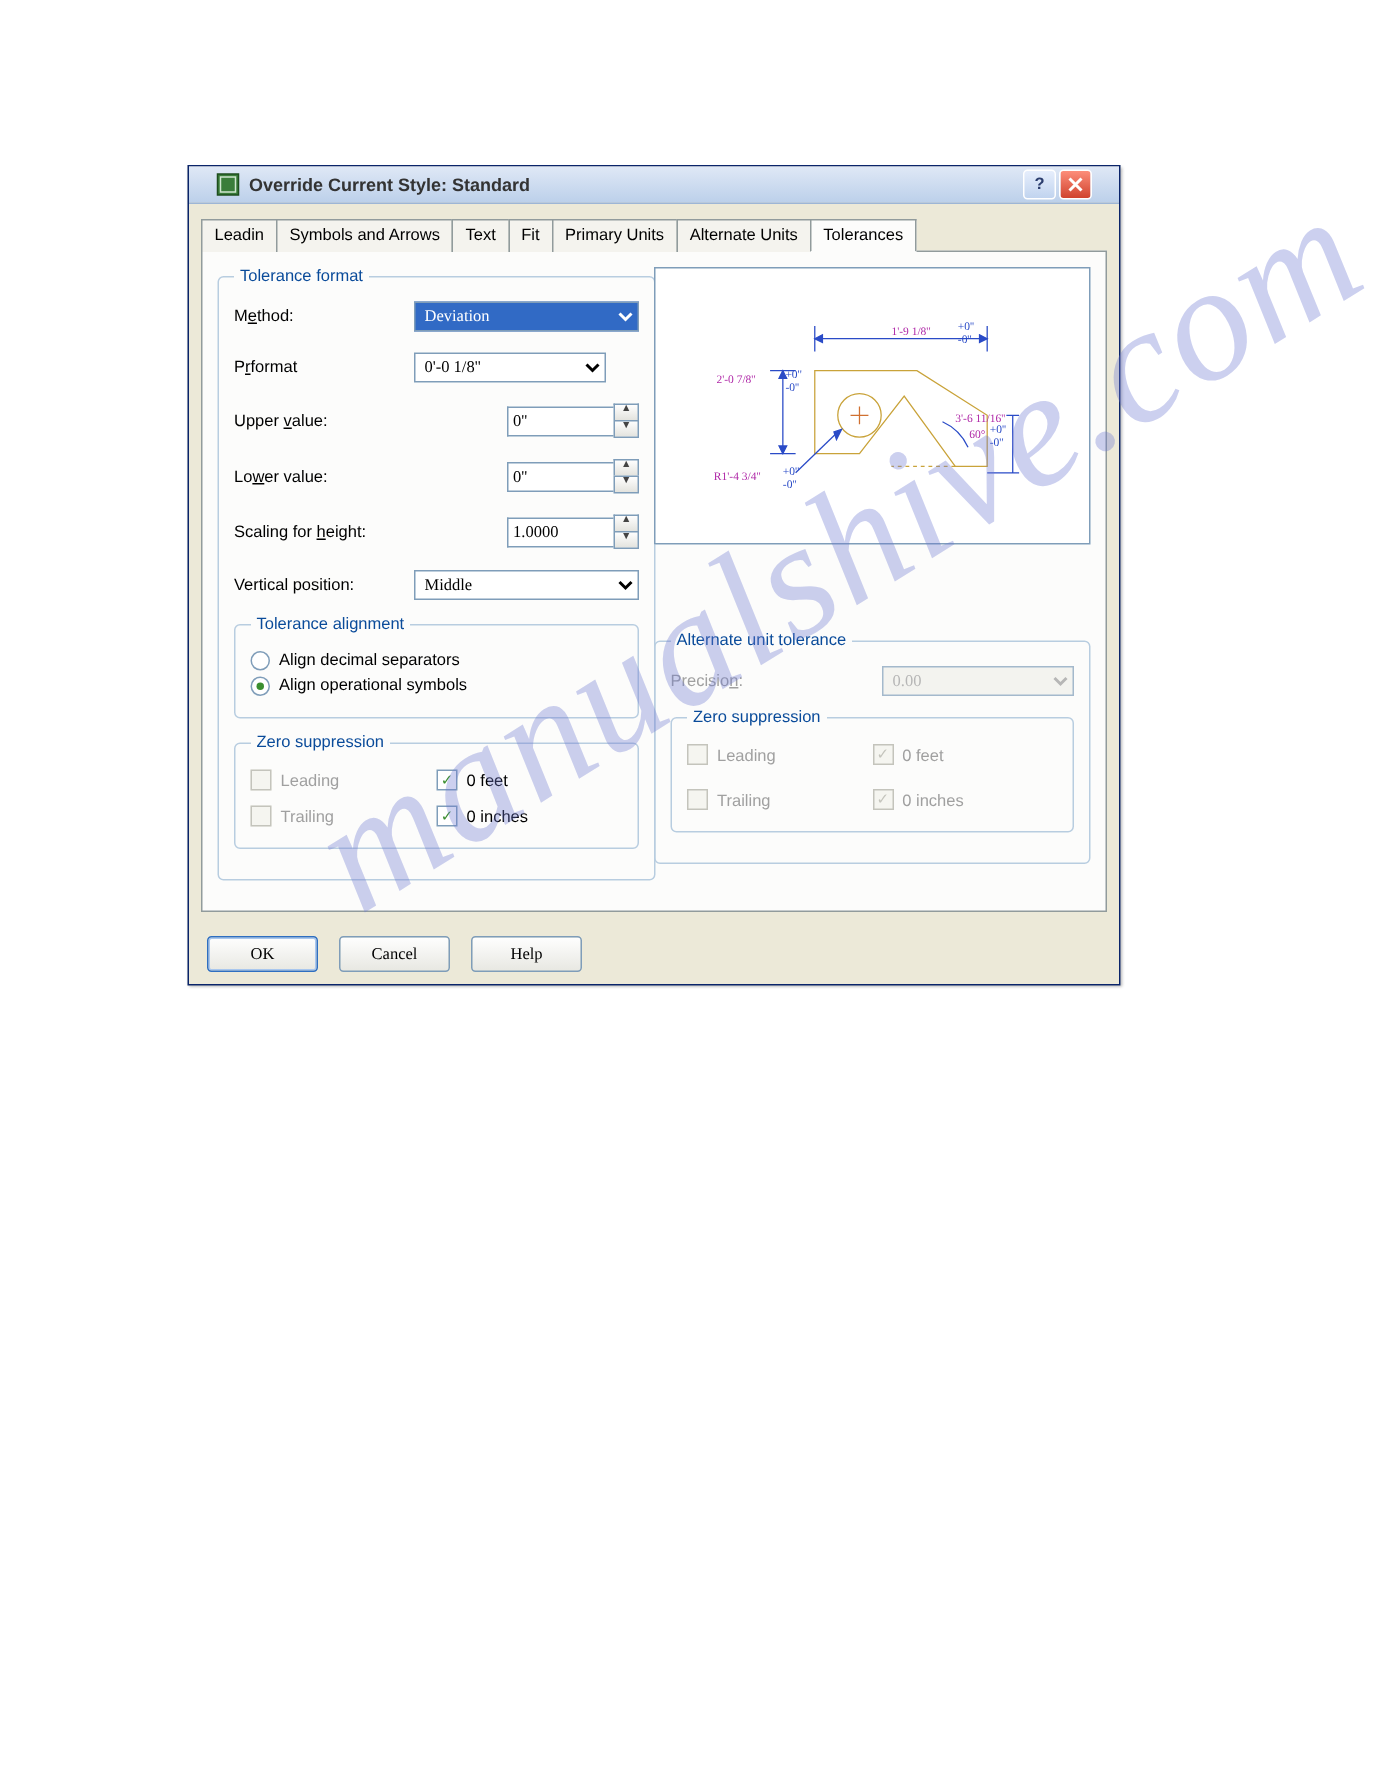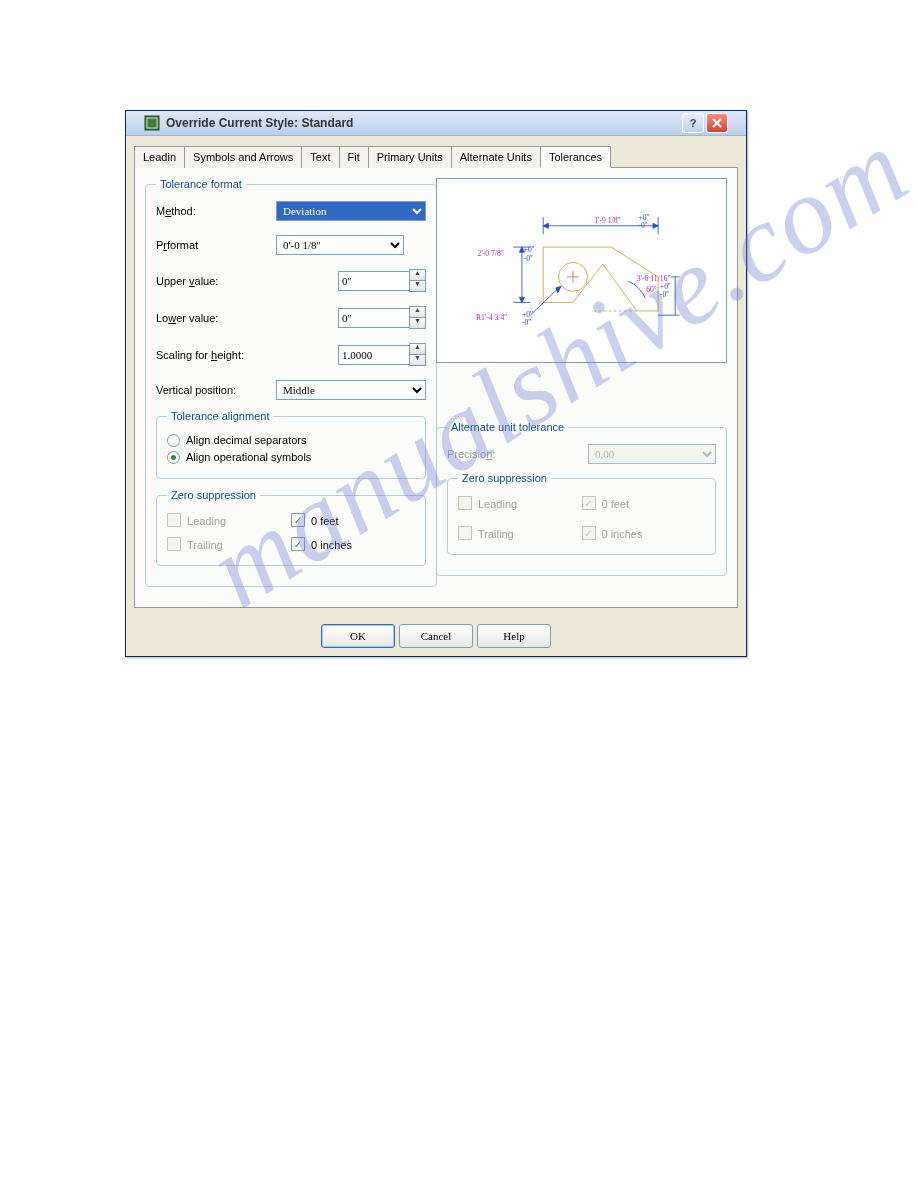--- a/index.html
+++ b/index.html
@@ -32,21 +32,21 @@
   .rad{display:flex;align-items:flex-start;gap:6px;margin:4px 0}
   .rbox{width:11px;height:11px;border:1px solid #7f9db9;border-radius:50%;display:flex;align-items:center;justify-content:center;background:#fff}
   .rbox.on::after{content:"";width:5px;height:5px;border-radius:50%;background:#3b8e2f}
   .chk{display:flex;align-items:flex-end;gap:6px;margin:4px 0}
   .cbox{width:12px;height:12px;border:1px solid #7f9db9;background:#fff;display:flex;align-items:center;justify-content:center;font-size:10px;color:#3b8e2f}
   .cbox.dis{border-color:#c4c4bc;color:#c4c4bc;background:#f5f5f0}
   .dis{color:#a0a0a0}
   .zsplit{display:flex}
   .zcol{flex:1}
   .preview{border:1px solid #7f9db9;background:#fff;height:185px;padding:17px;box-sizing:border-box}
-  .btns{display:flex;justify-content:center;gap:4px;padding:8px 12px}
+  .btns{display:flex;justify-content:flex-start;gap:14px;padding:8px 12px}
   .btn{min-width:72px;height:22px;border:1px solid #7f9db9;border-radius:3px;background:linear-gradient(#fefefe,#e8e8e2);display:flex;align-items:center;justify-content:center;font:11px Tahoma}
   .btn.def{border:1px solid #2f6fc1;box-shadow:inset 0 0 0 1px #a9c7ee}
   .wm{position:absolute;left:160px;top:305px;font-size:110px;font-style:italic;color:rgba(110,120,210,.35);transform:rotate(-32deg);pointer-events:none;letter-spacing:2px;font-family:Georgia,serif}
 </style>
 </head>
 <body>
 
 <div class="page">
 
   <div class="dlg">

